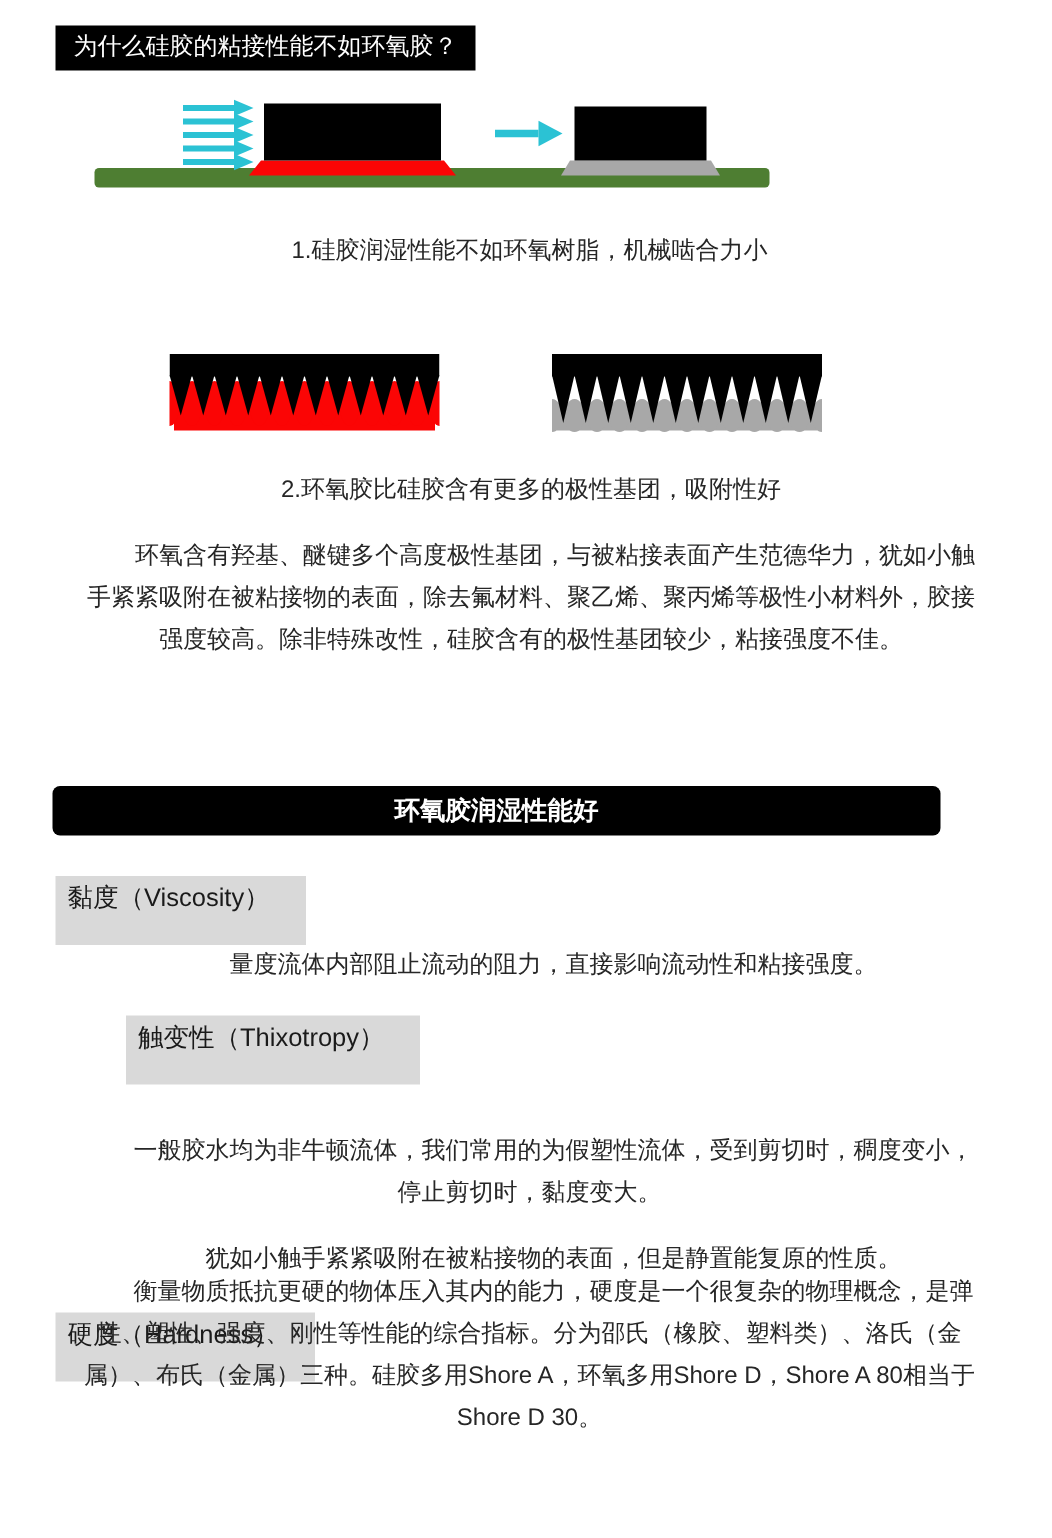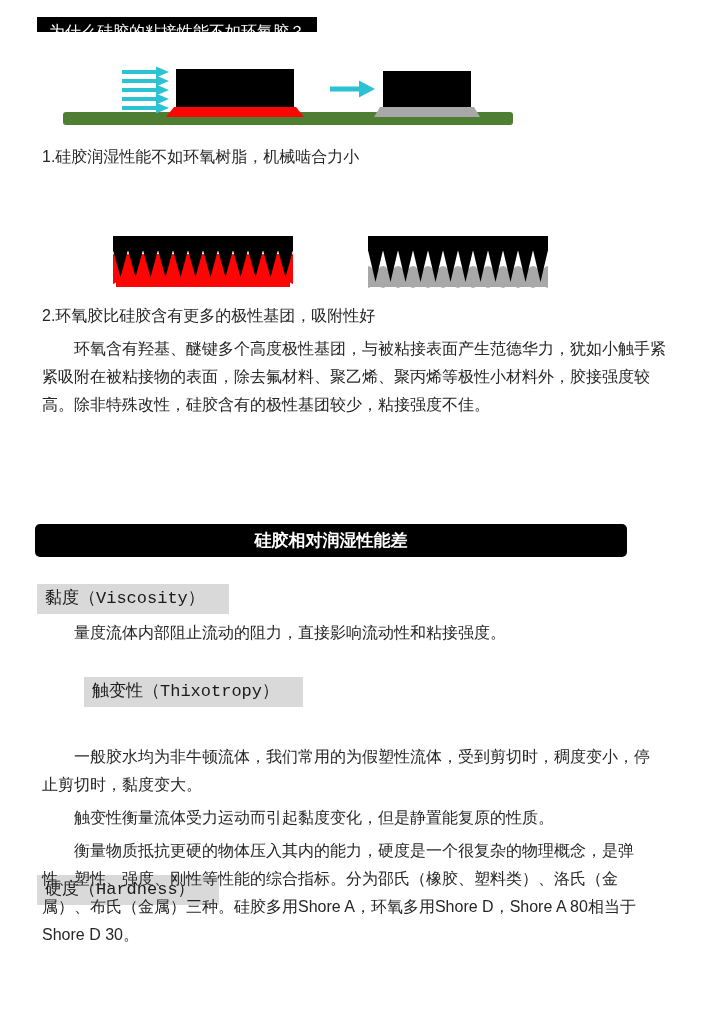--- a/index.html
+++ b/index.html
@@ -4,40 +4,40 @@
 <style>
   html,body{margin:0;padding:0;background:#ffffff;}
   .page{
     position:relative;width:701px;height:1025px;background:#ffffff;
     font-family:"Liberation Sans","DejaVu Sans",sans-serif;color:#262626;
     overflow:hidden;
   }
   .abs{position:absolute;}
   .title-bar{
     left:37px;top:17px;background:#000000;color:#ffffff;
-    font-size:16px;line-height:30px;height:15px;padding:0 12px;
+    font-size:16px;line-height:30px;height:30px;padding:0 12px;
     white-space:nowrap;
   }
   .body-text{font-size:16px;line-height:28px;color:#262626;}
-  .body-text p{margin:5px;}
+  .body-text p{margin:16px;text-align:center;}
   .indent{text-indent:2em;}
   .num-heading{margin:0;}
   .sec1{left:37px;top:138px;width:632px;}
   .sec2{left:37px;top:297px;width:634px;}
   .diagram1{left:58px;top:61px;}
   .teeth-left{left:113px;top:236px;}
   .teeth-right{left:368px;top:236px;}
   .properties-header{
     left:35px;top:524px;width:592px;height:33px;line-height:33px;
     background:#000000;color:#ffffff;text-align:center;font-weight:bold;
     font-size:17px;border-radius:5px;
   }
   .prop-heading{
     left:37px;background:#d9d9d9;color:#1a1a1a;font-size:17px;
-    line-height:22px;padding:4px 24px 4px 8px;white-space:nowrap;font-family:Liberation Mono, monospace;
+    line-height:22px;padding:4px 24px 20px 8px;white-space:nowrap;
   }
   .h-visc{top:584px;}
   .h-thix{top:677px;margin-left:47px;}
   .h-hard{top:831px;margin-top:44px;}
   .b-visc{left:37px;top:614px;width:632px;}
   .b-thix{left:37px;top:738px;width:632px;}
   .b-hard{left:37px;top:832px;width:632px;}
 </style>
 </head>
 <body>
@@ -148,31 +148,31 @@
         <use href="#toothR" x="150"></use>
         <use href="#toothR" x="165"></use>
     </g>
   </svg>
 
   <div class="abs body-text sec2">
     <p class="num-heading">2.环氧胶比硅胶含有更多的极性基团，吸附性好</p>
     <p class="indent">环氧含有羟基、醚键多个高度极性基团，与被粘接表面产生范德华力，犹如小触手紧紧吸附在被粘接物的表面，除去氟材料、聚乙烯、聚丙烯等极性小材料外，胶接强度较高。除非特殊改性，硅胶含有的极性基团较少，粘接强度不佳。</p>
   </div>
 
-  <div class="abs properties-header">硅胶相对润湿性能差</div>
+  <div class="abs properties-header">环氧胶润湿性能好</div>
 
   <div class="abs prop-heading h-visc">黏度（Viscosity）</div>
   <div class="abs body-text b-visc">
     <p class="indent">量度流体内部阻止流动的阻力，直接影响流动性和粘接强度。</p>
   </div>
 
   <div class="abs prop-heading h-thix">触变性（Thixotropy）</div>
   <div class="abs body-text b-thix">
     <p class="indent">一般胶水均为非牛顿流体，我们常用的为假塑性流体，受到剪切时，稠度变小，停止剪切时，黏度变大。</p>
-    <p class="indent">触变性衡量流体受力运动而引起黏度变化，但是静置能复原的性质。</p>
+    <p class="indent">犹如小触手紧紧吸附在被粘接物的表面，但是静置能复原的性质。</p>
   </div>
 
   <div class="abs prop-heading h-hard">硬度（Hardness）</div>
   <div class="abs body-text b-hard">
     <p class="indent">衡量物质抵抗更硬的物体压入其内的能力，硬度是一个很复杂的物理概念，是弹性、塑性、强度、刚性等性能的综合指标。分为邵氏（橡胶、塑料类）、洛氏（金属）、布氏（金属）三种。硅胶多用Shore A，环氧多用Shore D，Shore A 80相当于Shore D 30。</p>
   </div>
 
 </div>
 
 </body></html>

